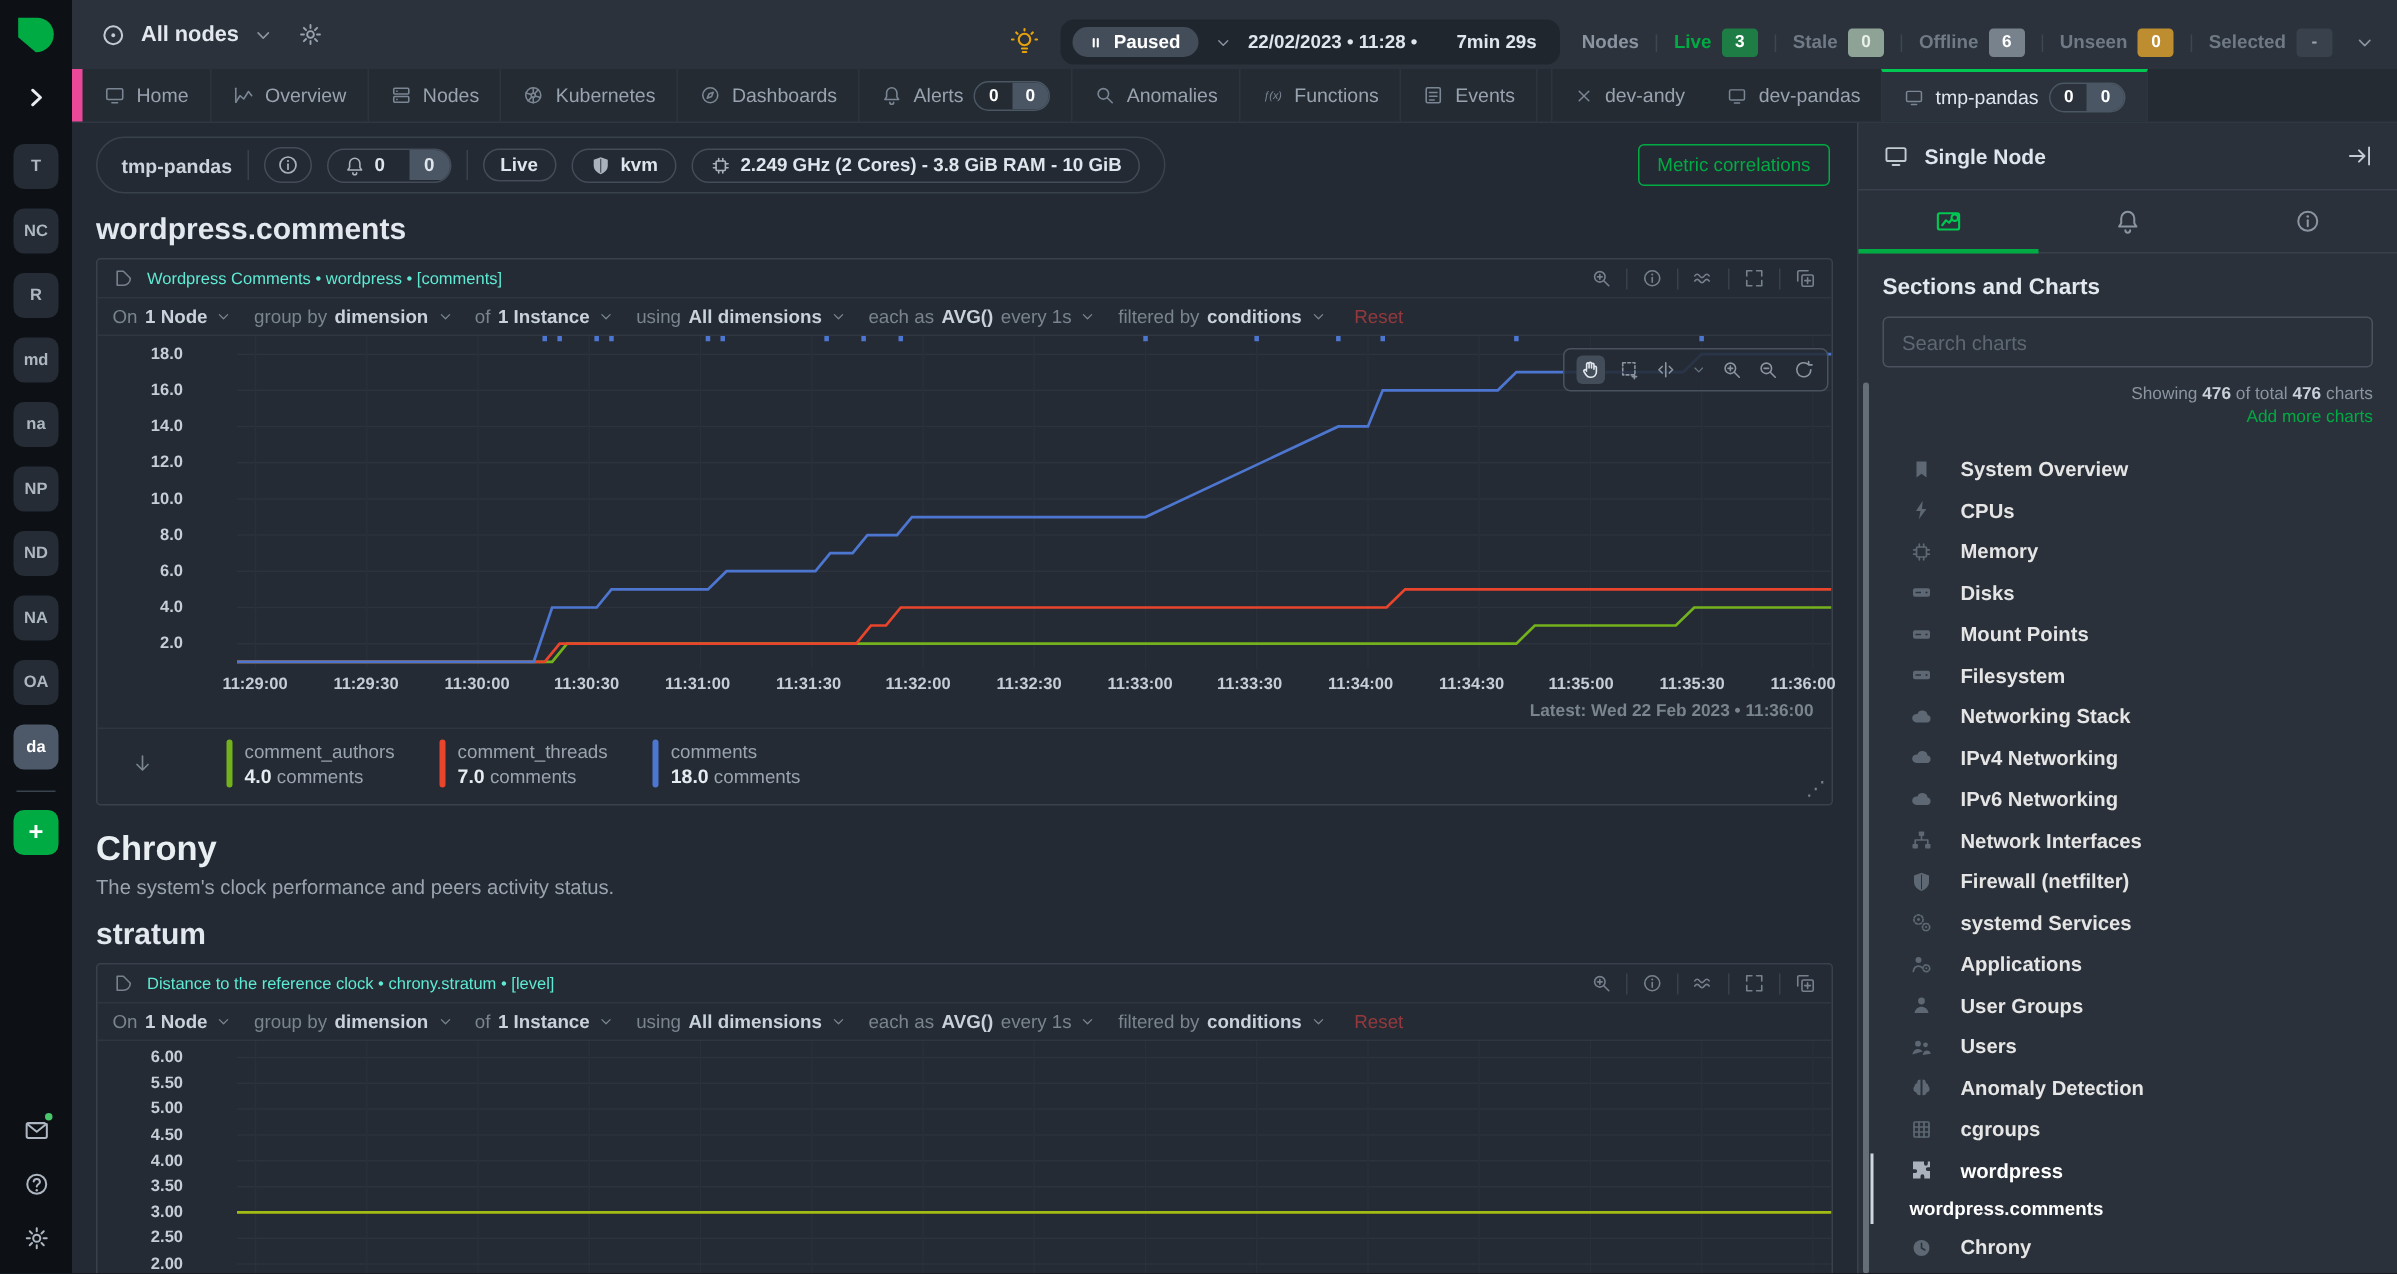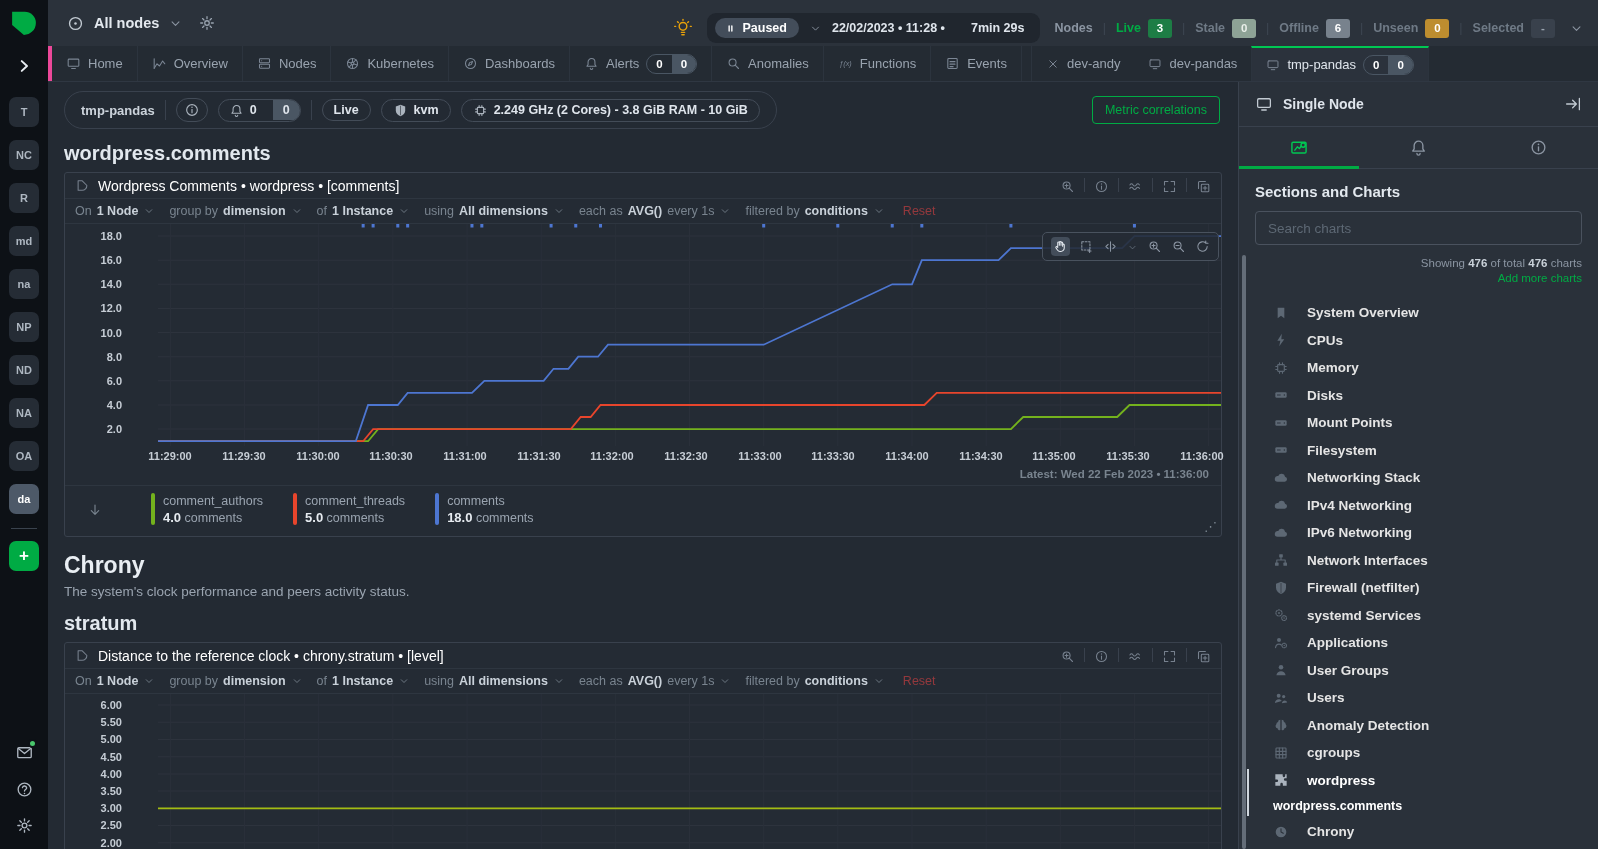--- a/index.html
+++ b/index.html
@@ -42,21 +42,21 @@
   .cnt .cb { min-width:24px; height:19px; padding:0 6px; border-radius:3px; font-size:11.5px; font-weight:bold; color:#fff; display:flex; align-items:center; justify-content:center; }
   .cnt.live .cb { background:#1d7d45; }
   .cnt.stale .cb { background:#8ea396; color:#e9efe9; }
   .cnt.offline .cb { background:#78828d; }
   .cnt.unseen .cb { background:#bd8d2f; }
   .cnt.selected .cb { background:#39414c; color:#9aa4b0; }
 
   
   #tabbar { position:absolute; left:48px; top:46px; right:0; height:36px; background:#242b33; border-bottom:1px solid #2f3742; display:flex; align-items:stretch; }
   .tab { display:flex; align-items:center; gap:7px; padding:0 14px; font-size:13px; color:#99a3af; border-right:1px solid #2c343e; cursor:pointer; white-space:nowrap; }
-  .tab:first-child { border-left:4px solid #ec4899; }
+  .tab:first-child { border-left:7px solid #ec4899; }
   .tab .ic { color:#7b8694; }
   .tab.node-tab { border-right:none; }
   .tab.active { background:#2b323c; color:#dfe5ec; border-top:2px solid #00c853; border-right:1px solid #2c343e; border-left:1px solid #2c343e; }
   .tab-gap { width:10px; border-right:1px solid #2c343e; }
   .pill2 { display:flex; align-items:stretch; border:1px solid #4a5663; border-radius:11px; overflow:hidden; height:20px; }
   .pill2 span { display:flex; align-items:center; padding:0 9px; font-size:11.5px; font-weight:bold; color:#fff; }
   .pill2 span:last-child { background:#4a5663; }
 
   
   #main { position:absolute; left:48px; top:82px; width:1190px; height:767px; overflow:hidden; }
@@ -70,21 +70,21 @@
   .npill.alerts { padding:0; overflow:hidden; }
   .npill.alerts .seg { display:flex; align-items:center; gap:6px; padding:3px 10px; }
   .npill.alerts .seg.lit { background:#4a5663; }
   #metric-corr { margin-left:auto; margin-right:2px; border:1px solid #00ab44; color:#00ab44; background:transparent; border-radius:4px; font-size:12.5px; padding:6px 12px; cursor:pointer; font-family:inherit; }
 
   .sec-title { font-size:20px; font-weight:bold; color:#e2e8ee; margin:13px 16px 0; }
   .h1-title { font-size:23px; font-weight:bold; color:#e9eef3; margin:15px 16px 0; }
   .h1-sub { font-size:13.5px; color:#9aa4b0; margin:5px 16px 0; }
 
   .chart-card { margin:7px 16px 0; border:1px solid #39414d; border-radius:3px; background:#242b34; position:relative; }
-  .chead { height:26px; display:flex; align-items:center; padding:0 10px; border-bottom:1px solid #2e3640; color:#ffffff; font-size:14px; gap:8px; }
+  .chead { height:26px; display:flex; align-items:center; padding:0 10px; border-bottom:1px solid #2e3640; color:#5eead4; font-size:11px; gap:8px; }
   .chead .ic { color:#77818e; }
   .chead-icons { margin-left:auto; display:flex; align-items:center; gap:9px; color:#5f6a77; }
   .chead-icons .d { width:1px; height:14px; background:#39414d; }
   .ctoolbar { height:25px; display:flex; align-items:center; padding:0 10px; border-bottom:1px solid #2e3640; font-size:12.5px; color:#79848f; gap:5px; white-space:nowrap; }
   .ctoolbar b { color:#c9d1d9; font-weight:bold; }
   .ctoolbar .seg { display:flex; align-items:center; gap:5px; margin-right:9px; cursor:pointer; }
   .ctoolbar .reset { color:#ef4444; opacity:.55; margin-left:4px; cursor:pointer; }
 
   .plotwrap { display:flex; position:relative; }
   .ylabels { width:93px; position:relative; flex:none; }
@@ -751,21 +751,21 @@
         <span class="lbar" style="background:#74b21d"></span>
         <span>
               <div class="lname">comment_authors</div>
         <div class="lval"><b>4.0</b> comments</div>
             </span>
       </span>
           <span class="lentry">
         <span class="lbar" style="background:#e8452c"></span>
         <span>
               <div class="lname">comment_threads</div>
-        <div class="lval"><b>5.0</b> comments</div>
+        <div class="lval"><b>7.0</b> comments</div>
             </span>
       </span>
           <span class="lentry">
         <span class="lbar" style="background:#4d76d1"></span>
         <span>
               <div class="lname">comments</div>
         <div class="lval"><b>18.0</b> comments</div>
             </span>
       </span>
         </div>

